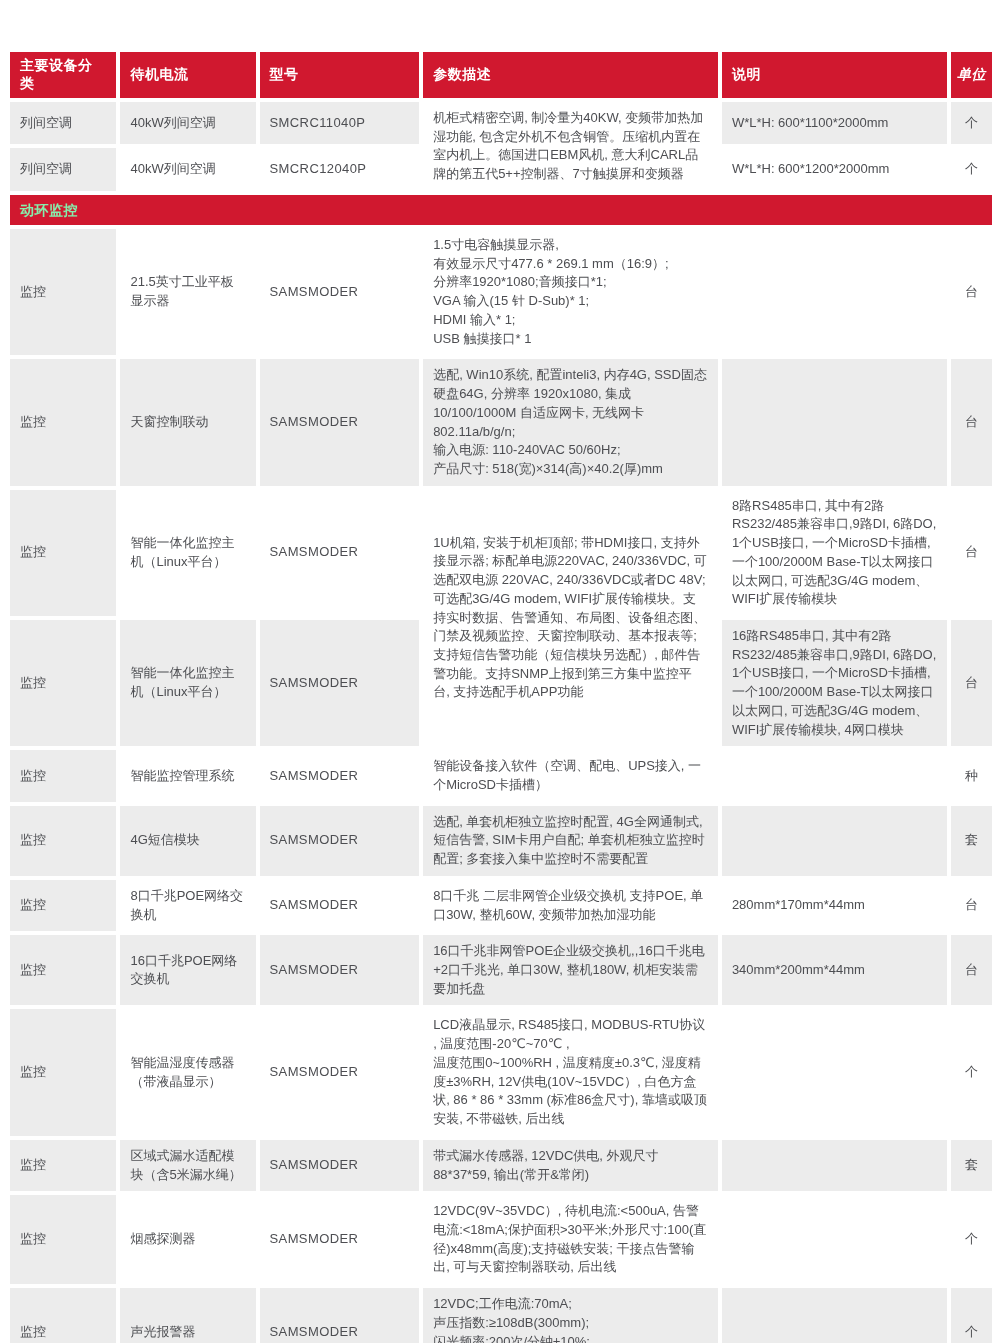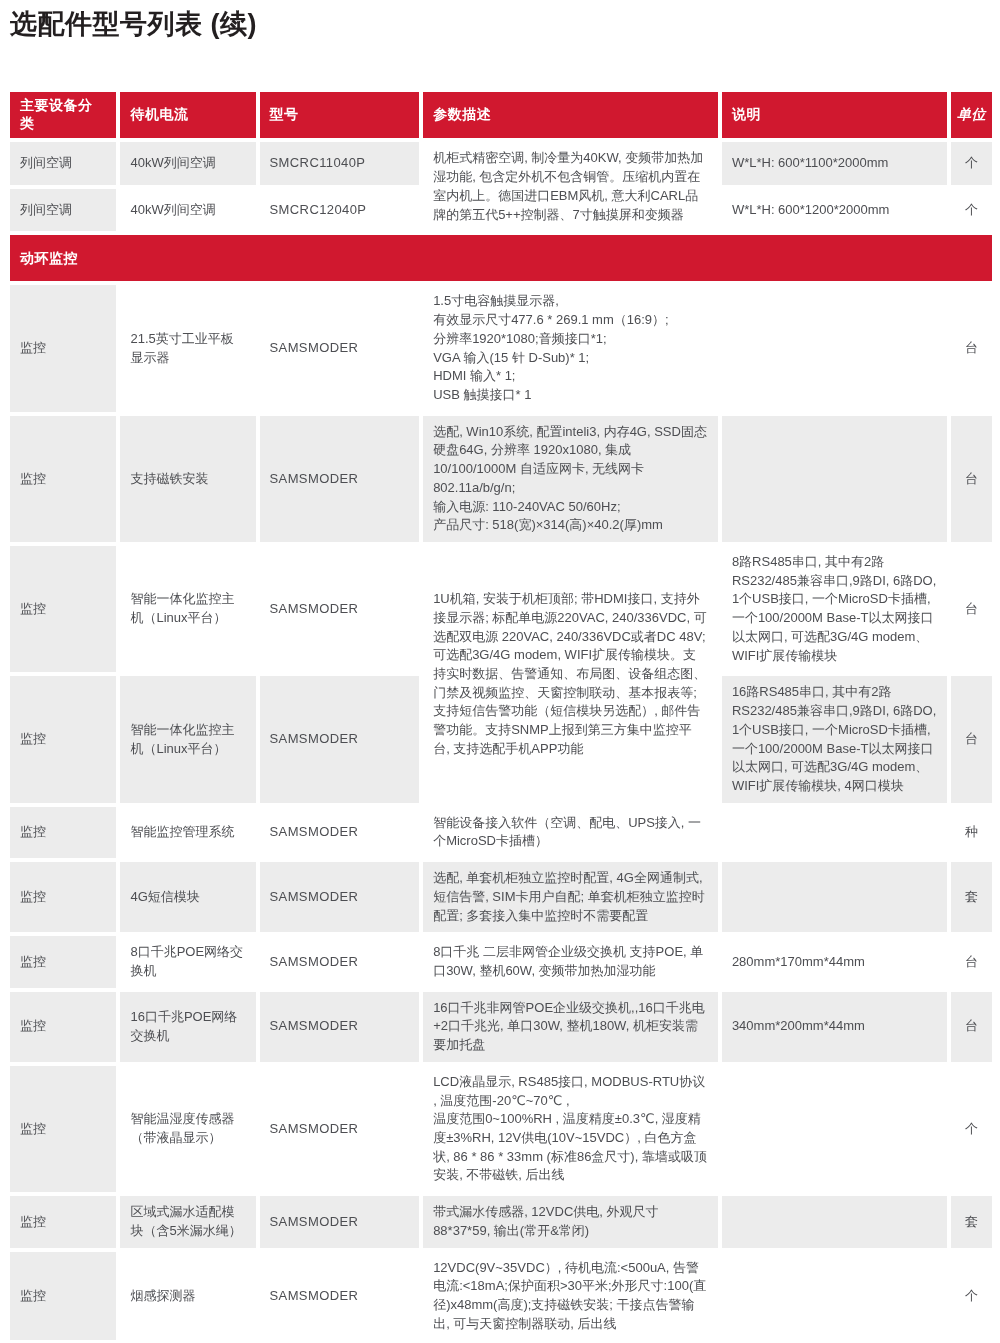--- a/index.html
+++ b/index.html
@@ -48,32 +48,31 @@
     padding:7px 10px;
     vertical-align:middle;
     background:#ffffff;
   }
   td.g { background:#ececec; }
   td.params, td.note { white-space:pre-line; }
   td.model { letter-spacing:0.4px; }
   td.unit { text-align:center; padding:7px 2px; }
   tr.section-row td {
     background:#d0182f;
-    color:#ffffff;
+    color:#86efac;
     font-weight:700;
     font-size:14px;
-    padding:13px 10px;
+    padding:5px 10px;
     letter-spacing:0.5px;
   }
 </style>
 </head>
 <body>
 
 <div class="page">
-  <h1 class="page-title">选配件型号列表 (续)</h1>
 
   <table class="spec">
     <colgroup>
       <col class="c-cat">
         <col class="c-prod">
         <col class="c-mod">
       <col class="c-par">
         <col class="c-note">
         <col class="c-unit">
     </colgroup>
@@ -119,21 +118,21 @@
 分辨率1920*1080;音频接口*1;
 VGA 输入(15 针 D-Sub)* 1;
 HDMI 输入* 1;
 USB 触摸接口* 1</td>
         <td class="note"></td>
         <td class="unit">台</td>
       </tr>
 
       <tr>
         <td class="g">监控</td>
-        <td class="g">支持磁铁安装</td>
+        <td class="g">天窗控制联动</td>
         <td class="g model">SAMSMODER</td>
         <td class="g params">选配, Win10系统, 配置inteli3, 内存4G, SSD固态硬盘64G, 分辨率 1920x1080, 集成10/100/1000M 自适应网卡, 无线网卡 802.11a/b/g/n;
 输入电源: 110-240VAC 50/60Hz;
 产品尺寸: 518(宽)×314(高)×40.2(厚)mm</td>
         <td class="g note"></td>
         <td class="g unit">台</td>
       </tr>
 
       <tr>
         <td class="g">监控</td>

